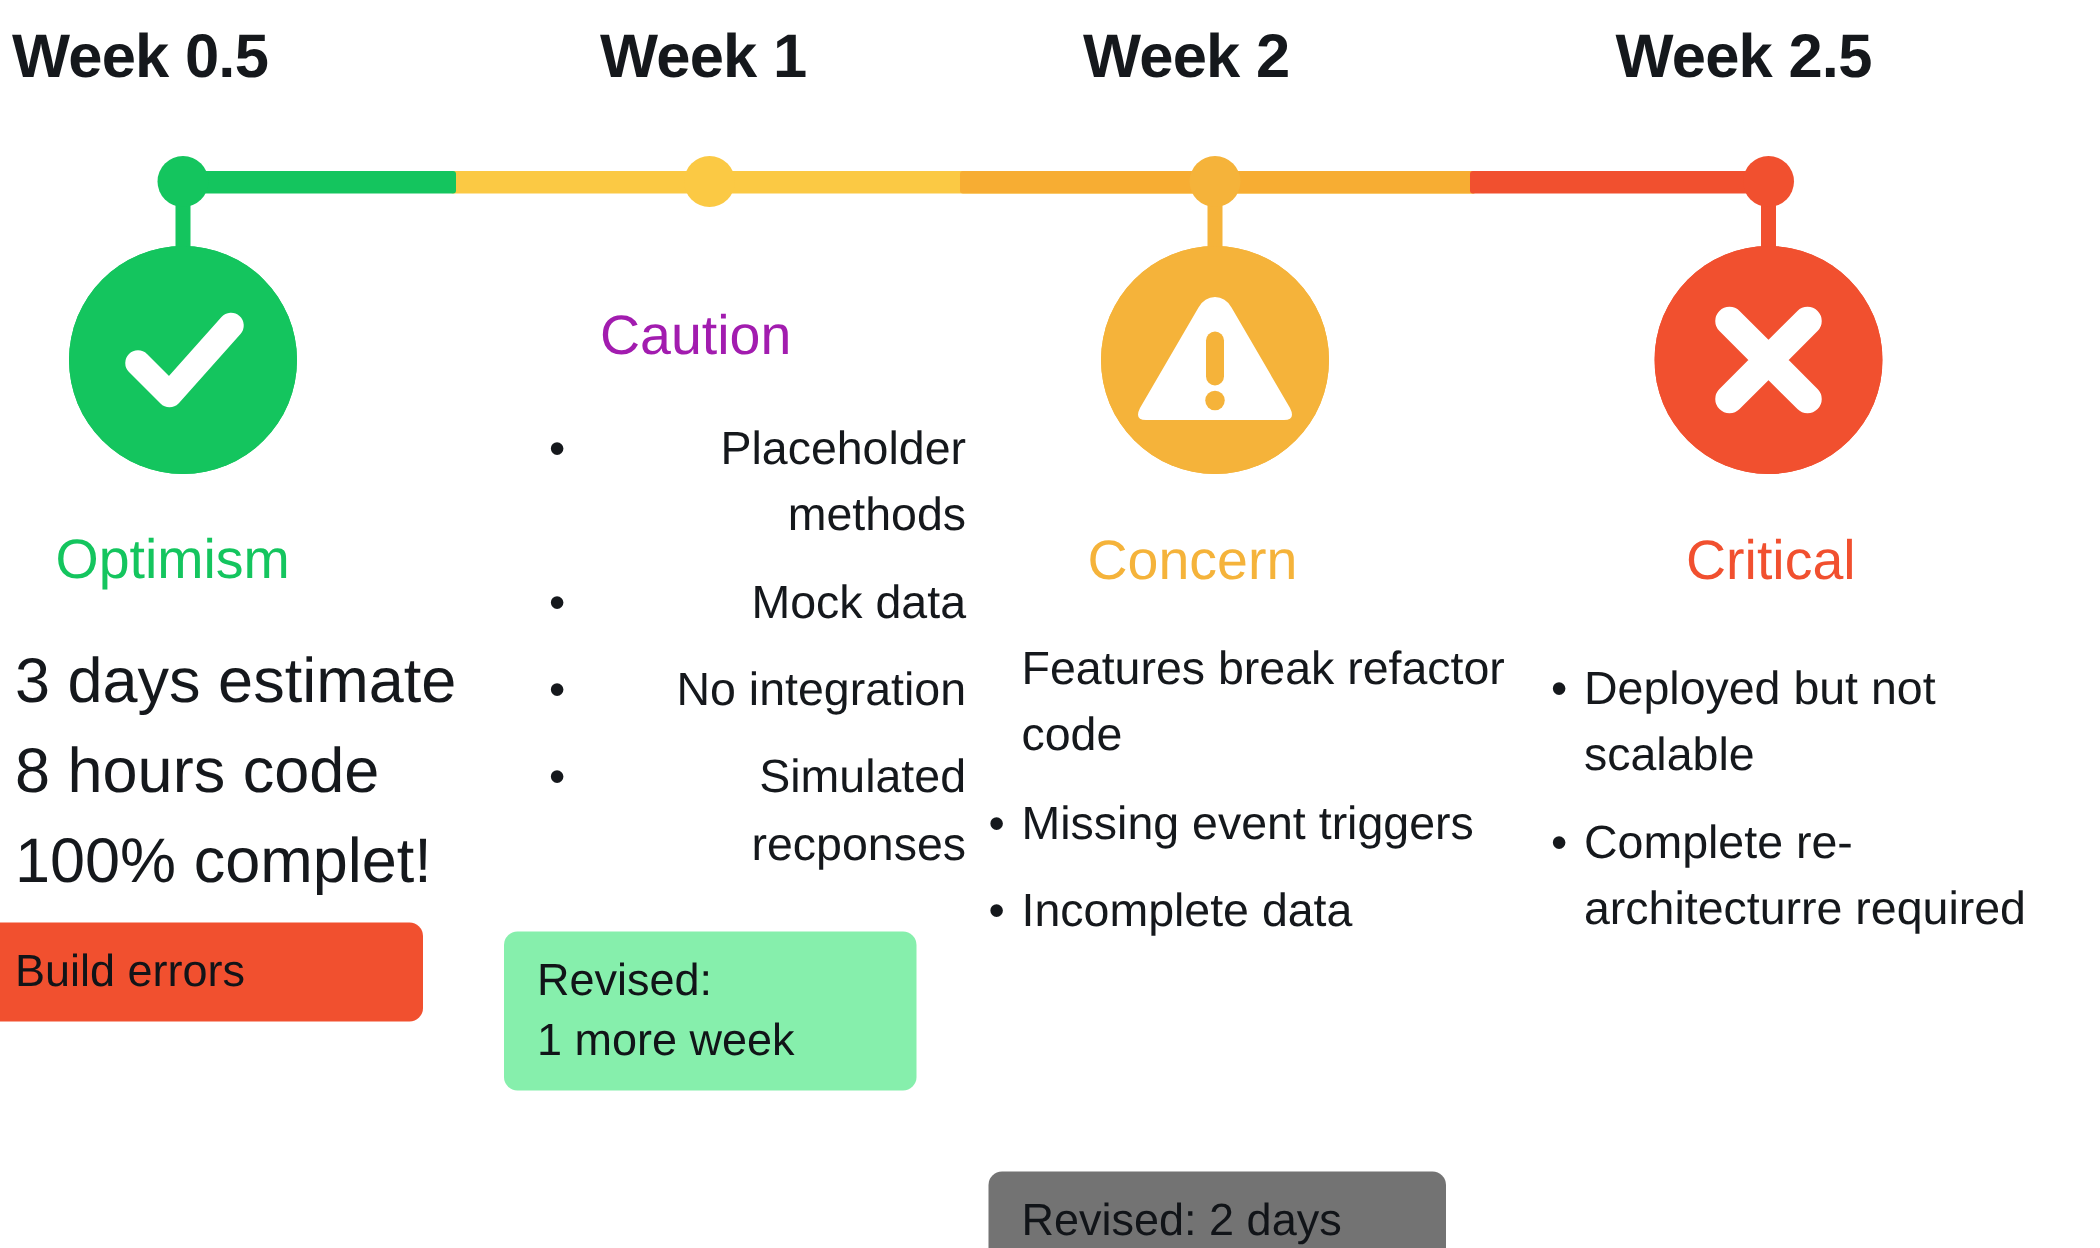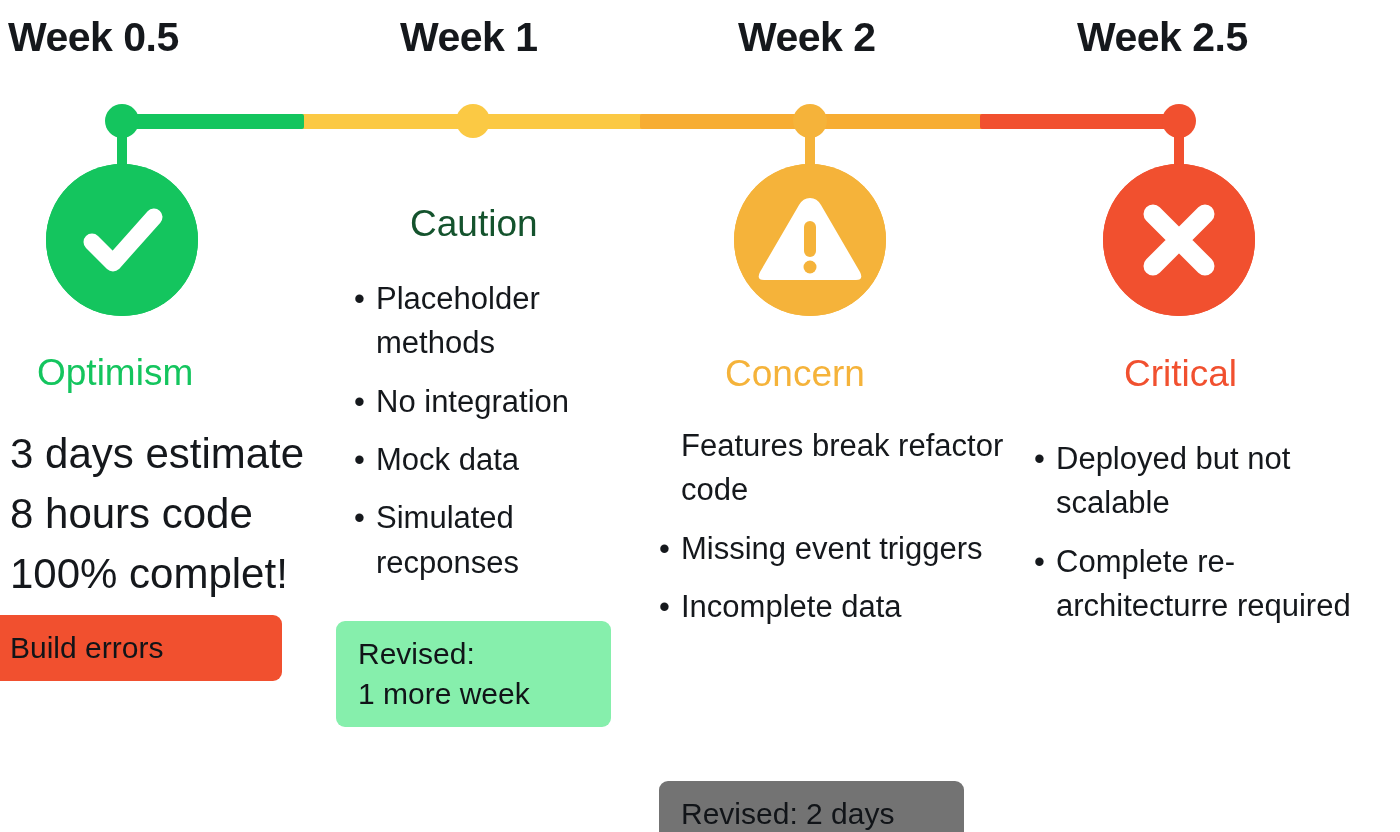--- a/index.html
+++ b/index.html
@@ -23,21 +23,21 @@
     position: absolute;
     top: 14px;
     font-size: 41px;
     font-weight: bold;
     color: #15181c;
     letter-spacing: -0.5px;
     white-space: nowrap;
   }
   .wl0 { left: 8px;    }
   .wl1 { left: 388px; margin-left: 12px;  }
-  .wl2 { left: 738px;  }
+  .wl2 { left: 722px;  }
   .wl3 { left: 1077px; }
 
   
   .rail {
     position: absolute;
     height: 15px;
     top: 114px;
     border-radius: 2px;
   }
   .rail-green  { left: 122px;  width: 182px; background: #14c55e; }
@@ -81,41 +81,41 @@
   .status-circle svg { display: block; width: 152px; height: 152px; }
 
   
   .status-word {
     position: absolute;
     font-size: 37px;
     font-weight: normal;
     white-space: nowrap;
   }
   .sw-optimism { left: 37px;   top: 352px; color: #14c55e; }
-  .sw-caution  { left: 410px;  top: 203px; color: #14532d; }
+  .sw-caution  { left: 400px;  top: 203px; color: #a21caf; }
   .sw-concern  { left: 725px;  top: 353px; color: #f5b33a; }
   .sw-critical { left: 1124px; top: 353px; color: #f1502f; }
 
   
   .plain-list {
     position: absolute;
     font-size: 42px;
     line-height: 1.43;
     color: #15181c;
   }
   .pl-col1 { left: 10px; top: 424px; width: 300px; }
 
   .bullets {
     position: absolute;
     font-size: 31px;
     line-height: 1.43;
     color: #15181c;
     list-style: none;
   }
-  .bl-col2 { left: 352px;  top: 277px; width: 280px; }
+  .bl-col2 { left: 364px;  top: 277px; width: 280px; text-align: right; }
   .bl-col3 { left: 657px;  top: 424px; width: 350px; }
   .bl-col4 { left: 1032px; top: 425px; width: 350px; margin-top: 12px; }
 
   .bullets li {
     position: relative;
     padding-left: 24px;
     margin-bottom: 14px;
   }
   .bullets li.has-bullet::before {
     content: "\2022";
@@ -179,22 +179,22 @@
     <div>8 hours code</div>
     <div>100% complet!</div>
   </div>
 
   <div class="badge badge-red">Build errors</div>
 
   <div class="status-word sw-caution">Caution</div>
 
   <ul class="bullets bl-col2">
     <li class="has-bullet">Placeholder methods</li>
+    <li class="has-bullet">Mock data</li>
     <li class="has-bullet">No integration</li>
-    <li class="has-bullet">Mock data</li>
     <li class="has-bullet">Simulated recponses</li>
   </ul>
 
   <div class="badge badge-yellow">Revised:
 1 more week</div>
 
   <div class="status-circle sc-amber">
     <svg viewBox="0 0 152 152" xmlns="http://www.w3.org/2000/svg" aria-hidden="true">
       <circle cx="76" cy="76" r="76" fill="#f5b33a"></circle>
       <path d="M76 34 Q83 34 87 41 L126 108 Q130 116 122 116 L30 116 Q22 116 26 108 L65 41 Q69 34 76 34 Z" fill="#ffffff"></path>

